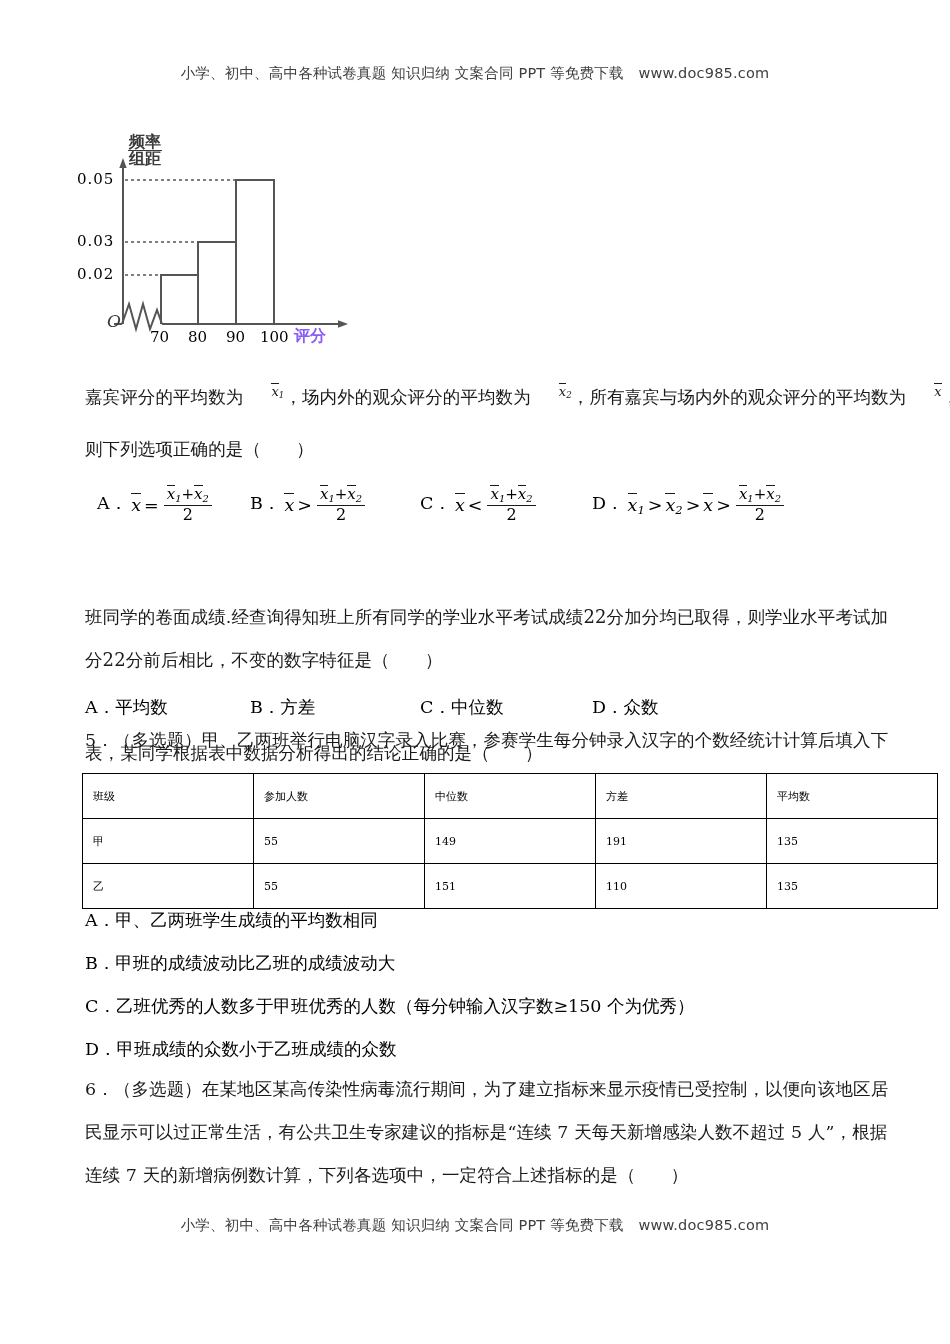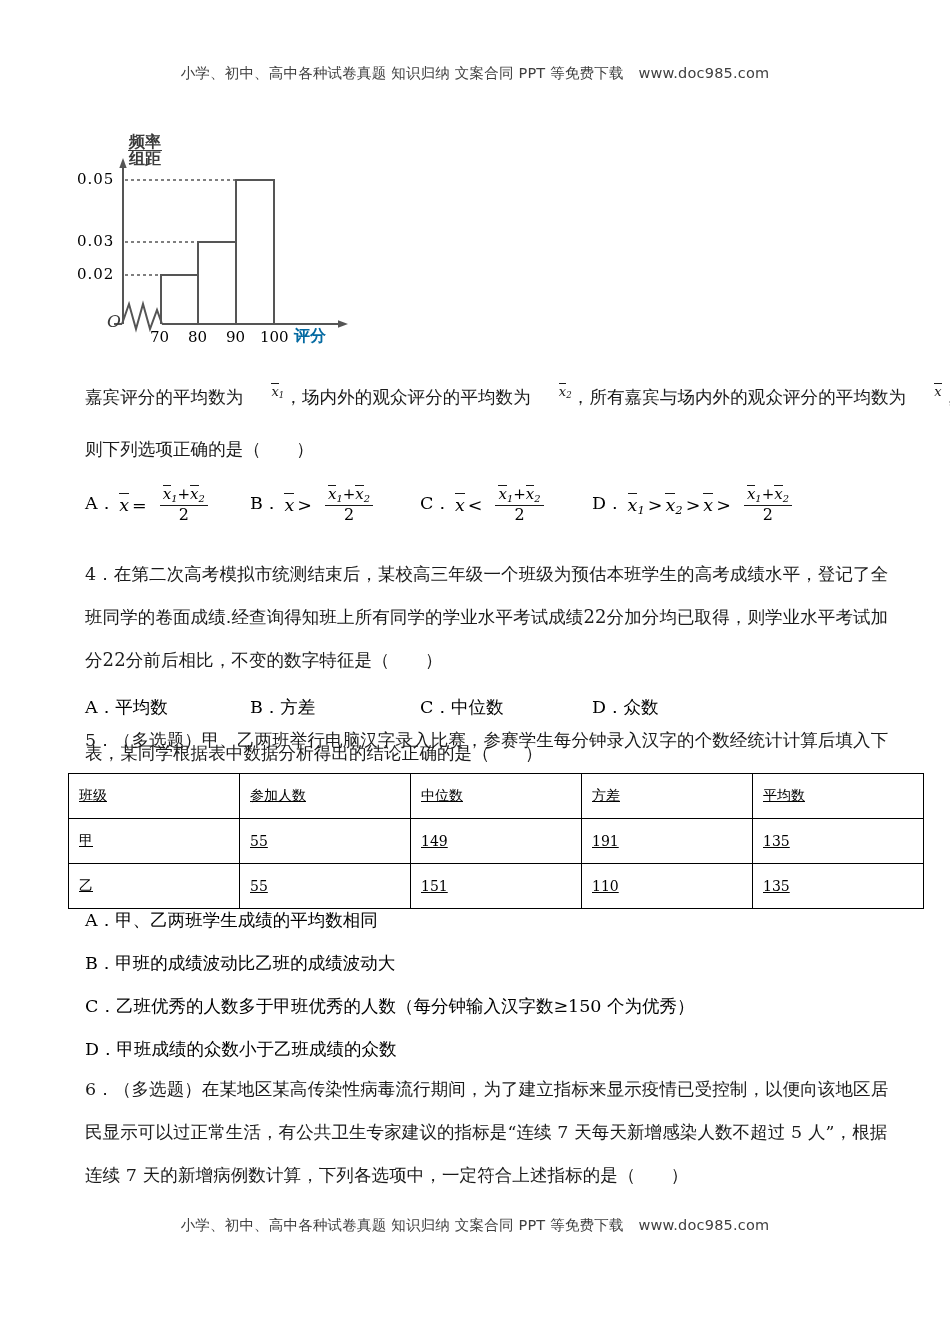--- a/index.html
+++ b/index.html
@@ -87,21 +87,21 @@
     vertical-align: 0.55em;
     margin-left: 28px;
   }
 
   
   .frac {
     display: inline-block;
     vertical-align: -0.52em;
     text-align: center;
     line-height: 1.04;
-    margin: 0 10px;
+    margin: 0 2px;
   }
   .frac .num {
     display: block;
     padding: 0 3px 1px 3px;
     border-bottom: 1.3px solid #1a1a1a;
     font-size: 15px;
   }
   .frac .den {
     display: block;
     padding-top: 1px;
@@ -120,27 +120,26 @@
   }
   .choice-math {
     display: inline-block;
     vertical-align: middle;
     margin-left: 4px;
   }
 
   
   .dtable {
     position: absolute;
-    left: 68px;
+    left: 82px;
     top: 773px;
     width: 800px;
     border-collapse: collapse;
-    font-size: 14px;
+    font-size: 11px;
     table-layout: fixed;
-    text-decoration: underline;
   }
   .dtable td {
     border: 1px solid #000000;
     height: 40px;
     padding: 2px 0 2px 10px;
     vertical-align: middle;
     font-family: "DejaVu Serif", "Liberation Serif", serif;
   }
   .dtable .c0 { width: 160px; }
   .dtable .cx { width: 160px; }
@@ -187,46 +186,45 @@
       <span style="display:block;padding:0 1px;">组距</span>
     </div>
 
     <div style="position:absolute;left:29px;top:183px;font-size:17px;font-style:italic;font-family:'DejaVu Serif',serif;color:#3a3a3a;">O</div>
 
     <div style="position:absolute;left:72px;top:200px;font-size:15px;font-family:'DejaVu Serif',serif;">70</div>
     <div style="position:absolute;left:110px;top:200px;font-size:15px;font-family:'DejaVu Serif',serif;">80</div>
     <div style="position:absolute;left:148px;top:200px;font-size:15px;font-family:'DejaVu Serif',serif;">90</div>
     <div style="position:absolute;left:182px;top:200px;font-size:15px;font-family:'DejaVu Serif',serif;">100</div>
 
-    <div style="position:absolute;left:216px;top:198px;font-size:16px;font-weight:bold;font-family:'DejaVu Sans','Liberation Sans',sans-serif;color:#0369a1;">评分</div>
+    <div style="position:absolute;left:216px;top:198px;font-size:16px;font-weight:bold;font-family:'DejaVu Sans','Liberation Sans',sans-serif;color:#8b5cf6;">评分</div>
   </div>
 
   <div class="tline body-text" style="left:85px; top:384px;">
     <span>嘉宾评分的平均数为</span><span class="inline-var"><span class="ovl">x</span><span class="sub">1</span></span><span>，场内外的观众评分的平均数为</span><span class="inline-var"><span class="ovl">x</span><span class="sub">2</span></span><span>，所有嘉宾与场内外的观众评分的平均数为</span><span class="inline-var"><span class="ovl">x</span></span><span>，</span>
   </div>
 
   <div class="tline body-text" style="left:85px; top:440px;">则下列选项正确的是（　　）</div>
 
-  <div class="choice-row" style="left:85px; top:486px;">
+  <div class="choice-row" style="left:97px; top:486px;">
     <span class="choice-label">A．</span><span class="choice-math"><span class="ovl mi">x</span><span style="font-style:normal;margin:0 3px;">=</span><span class="frac"><span class="num"><span class="ovl mi">x</span><span class="sub">1</span><span style="font-style:normal;">+</span><span class="ovl mi">x</span><span class="sub">2</span></span><span class="den">2</span></span></span>
   </div>
 
   <div class="choice-row" style="left:250px; top:486px;">
     <span class="choice-label">B．</span><span class="choice-math"><span class="ovl mi">x</span><span style="font-style:normal;margin:0 3px;">&gt;</span><span class="frac"><span class="num"><span class="ovl mi">x</span><span class="sub">1</span><span style="font-style:normal;">+</span><span class="ovl mi">x</span><span class="sub">2</span></span><span class="den">2</span></span></span>
   </div>
 
   <div class="choice-row" style="left:420px; top:486px;">
     <span class="choice-label">C．</span><span class="choice-math"><span class="ovl mi">x</span><span style="font-style:normal;margin:0 3px;">&lt;</span><span class="frac"><span class="num"><span class="ovl mi">x</span><span class="sub">1</span><span style="font-style:normal;">+</span><span class="ovl mi">x</span><span class="sub">2</span></span><span class="den">2</span></span></span>
   </div>
 
   <div class="choice-row" style="left:592px; top:486px;">
     <span class="choice-label">D．</span><span class="choice-math"><span class="ovl mi">x</span><span class="sub">1</span><span style="font-style:normal;margin:0 3px;">&gt;</span><span class="ovl mi">x</span><span class="sub">2</span><span style="font-style:normal;margin:0 3px;">&gt;</span><span class="ovl mi">x</span><span style="font-style:normal;margin:0 3px;">&gt;</span><span class="frac"><span class="num"><span class="ovl mi">x</span><span class="sub">1</span><span style="font-style:normal;">+</span><span class="ovl mi">x</span><span class="sub">2</span></span><span class="den">2</span></span></span>
   </div>
 
-  <div class="tline body-text" style="left:85px; top:565px;">4．在第二次高考模拟市统测结束后，某校高三年级一个班级为预估本班学生的高考成绩水平，登记了全</div>
 
   <div class="tline body-text" style="left:85px; top:608px;">
     <span>班同学的卷面成绩.经查询得知班上所有同学的学业水平考试成绩</span><span class="mi" style="font-size:18px;font-style:normal;">22</span><span>分加分均已取得，则学业水平考试加</span>
   </div>
 
   <div class="tline body-text" style="left:85px; top:651px;">
     <span>分</span><span style="font-size:18px;">22</span><span>分前后相比，不变的数字特征是（　　）</span>
   </div>
 
   <div class="opt-line" style="left:85px; top:695px;">A．平均数</div>

